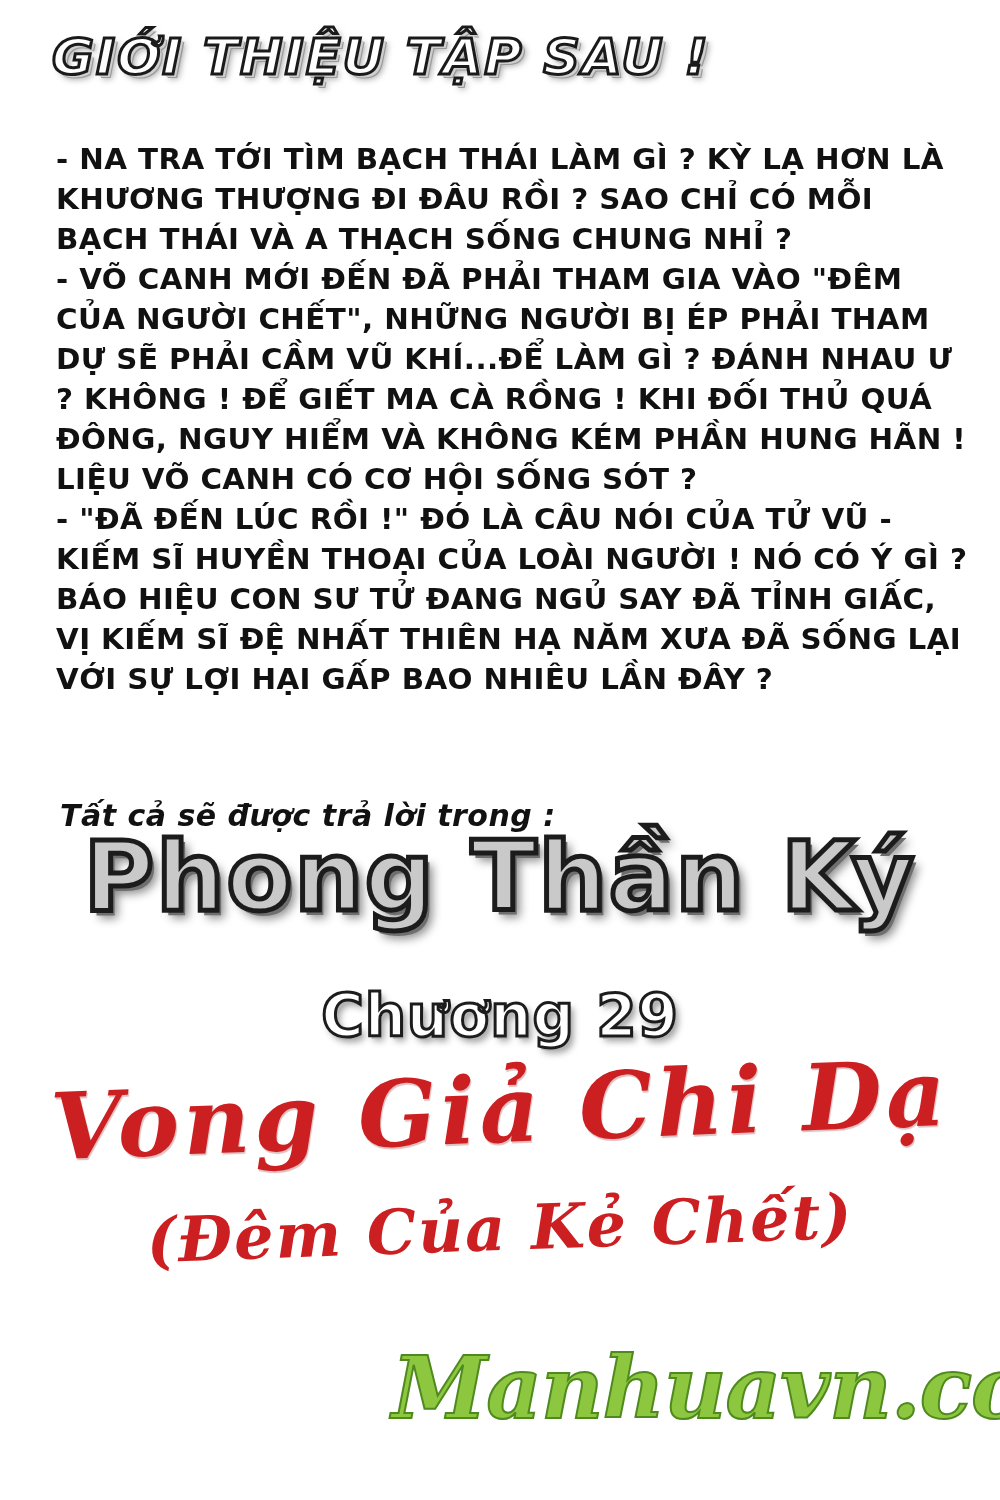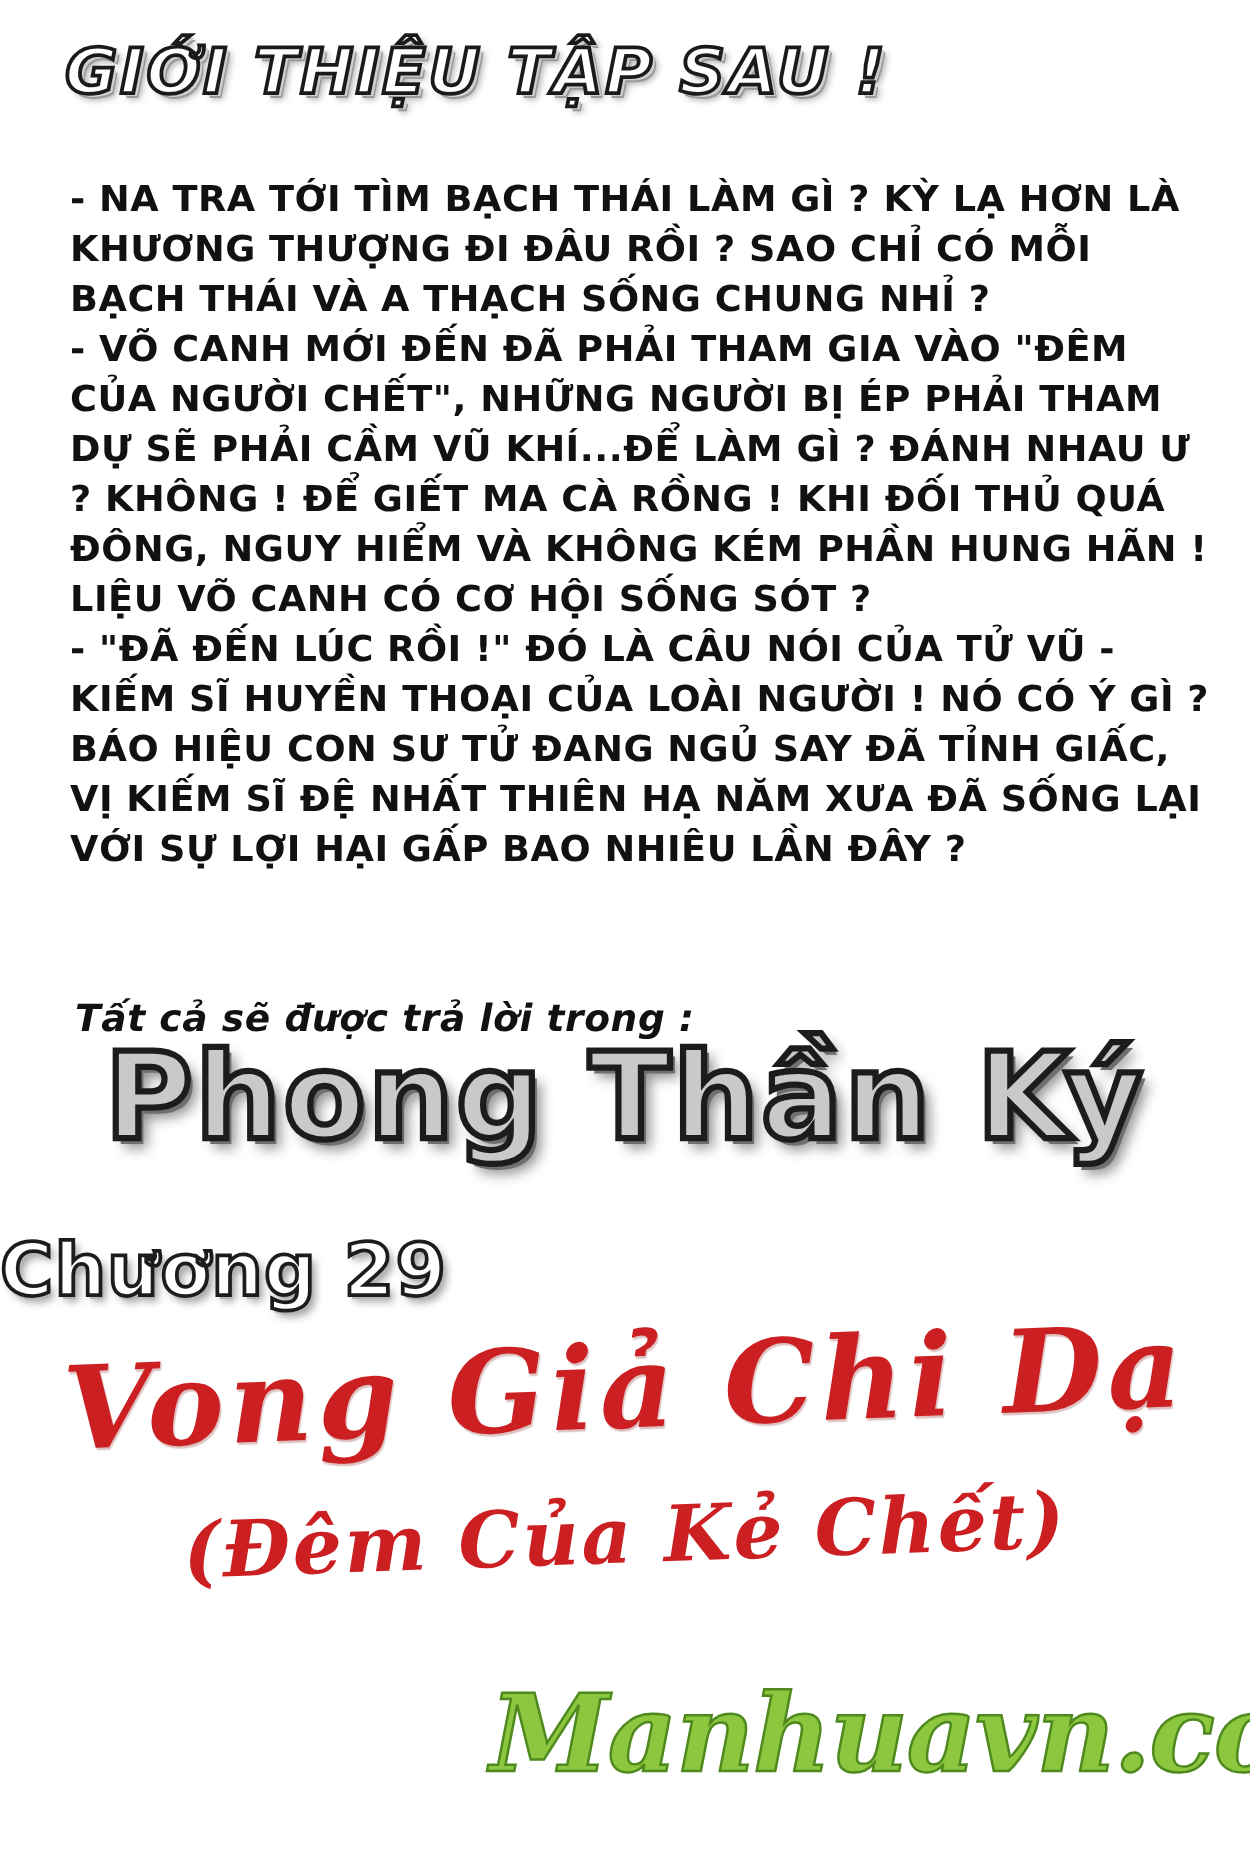--- a/index.html
+++ b/index.html
@@ -96,21 +96,21 @@
     letter-spacing: 2px;
     margin-top: 12px;
   }
 
   
   .chapter {
     position: absolute;
     left: 0;
     top: 982px;
     width: 1000px;
-    text-align: left;
+    text-align: center;
     font-family: "DejaVu Sans", sans-serif;
     font-weight: bold;
     font-size: 58px;
     color: #ffffff;
     -webkit-text-stroke: 3px #1c1c1c;
     text-shadow:
       2px 3px 0 #b5b5b5,
       4px 5px 7px rgba(0,0,0,0.4);
     letter-spacing: 1px;
   }

